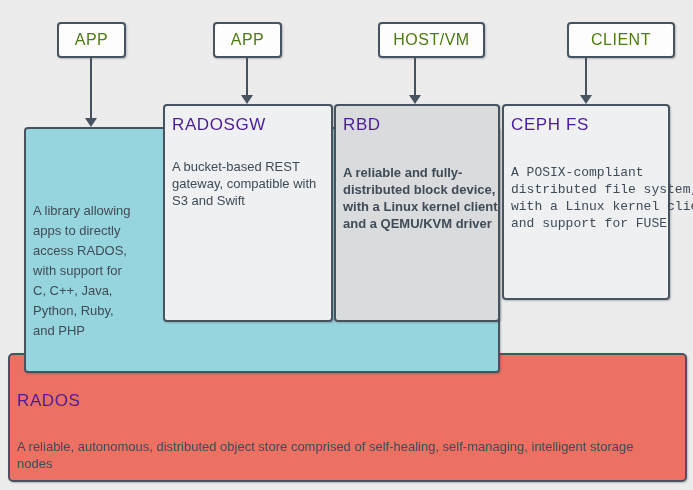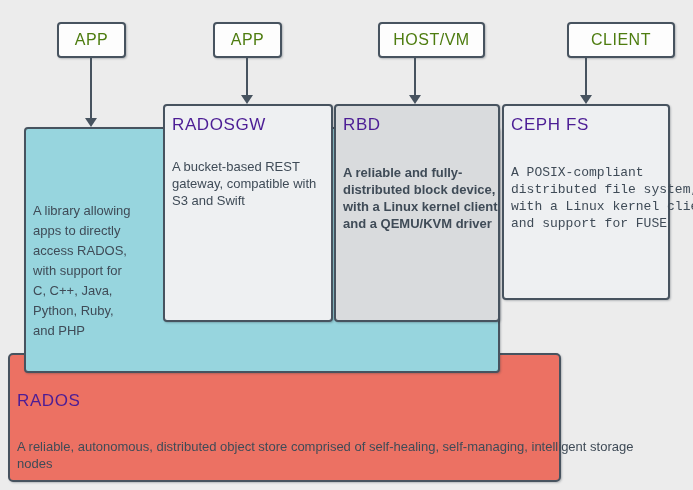--- a/index.html
+++ b/index.html
@@ -16,21 +16,21 @@
   .comp{
     position:absolute;
     border:2px solid #47535f;
     border-radius:4px;
     box-shadow:1px 1px 2px rgba(40,50,60,.28);
   }
   .librados{left:24px;top:127px;width:476px;height:246px;z-index:2;}
   .radosgw {left:163px;top:104px;width:170px;height:218px;z-index:3;}
   .rbd     {left:334px;top:104px;width:166px;height:218px;z-index:3;}
   .cephfs  {left:502px;top:104px;width:168px;height:196px;z-index:3;}
-  .rados   {left:8px;top:353px;width:553px;height:129px;z-index:1;border-radius:5px;}
+  .rados   {left:8px;top:353px;width:679px;height:129px;z-index:1;border-radius:5px;}
 
   .comp-title{
     position:absolute;left:7px;top:9px;
     font-size:17px;letter-spacing:.6px;
     color:#4c1d95;white-space:pre;
   }
   .comp-body{
     position:absolute;left:7px;
     font-size:13px;line-height:17px;
     color:#3f4b57;white-space:pre;

